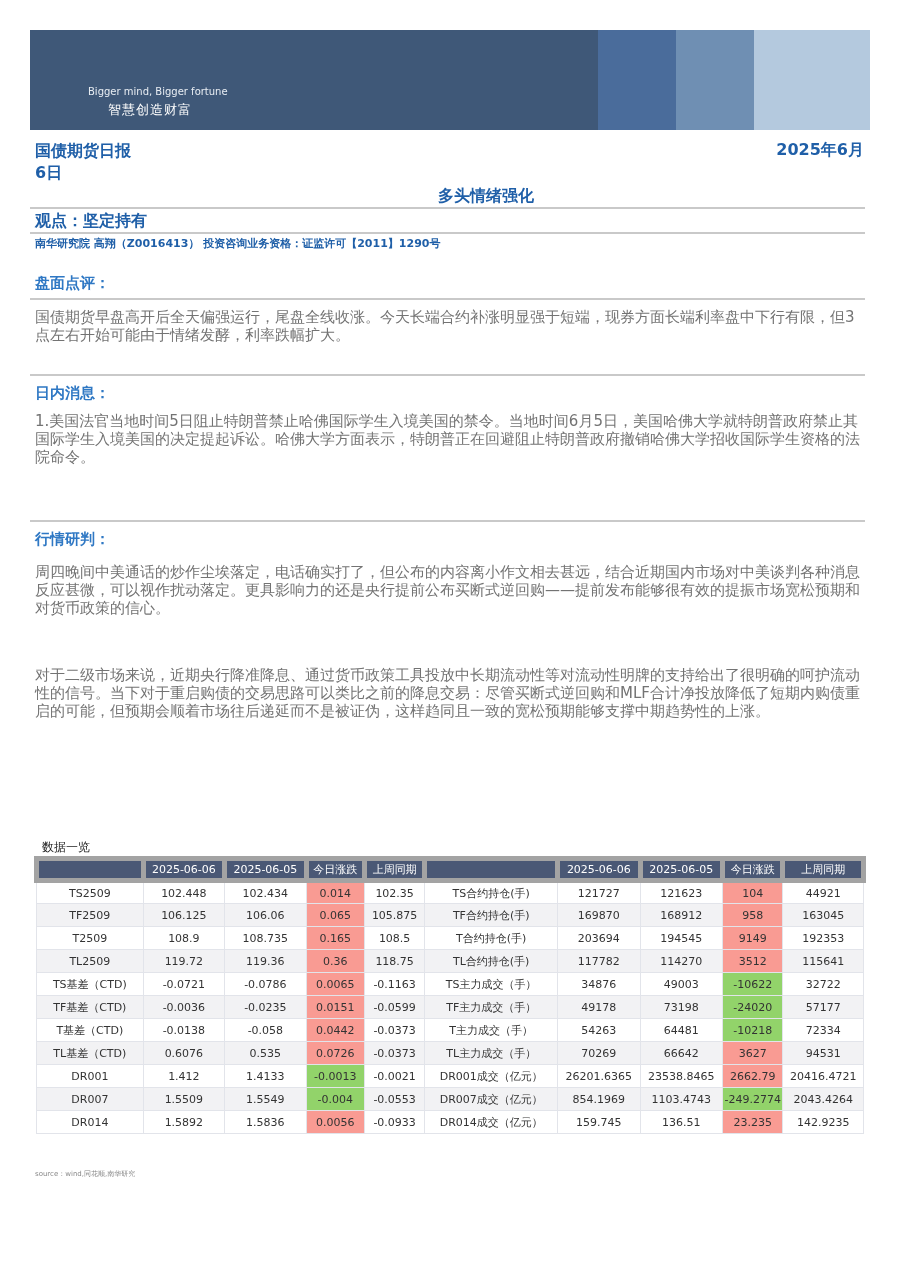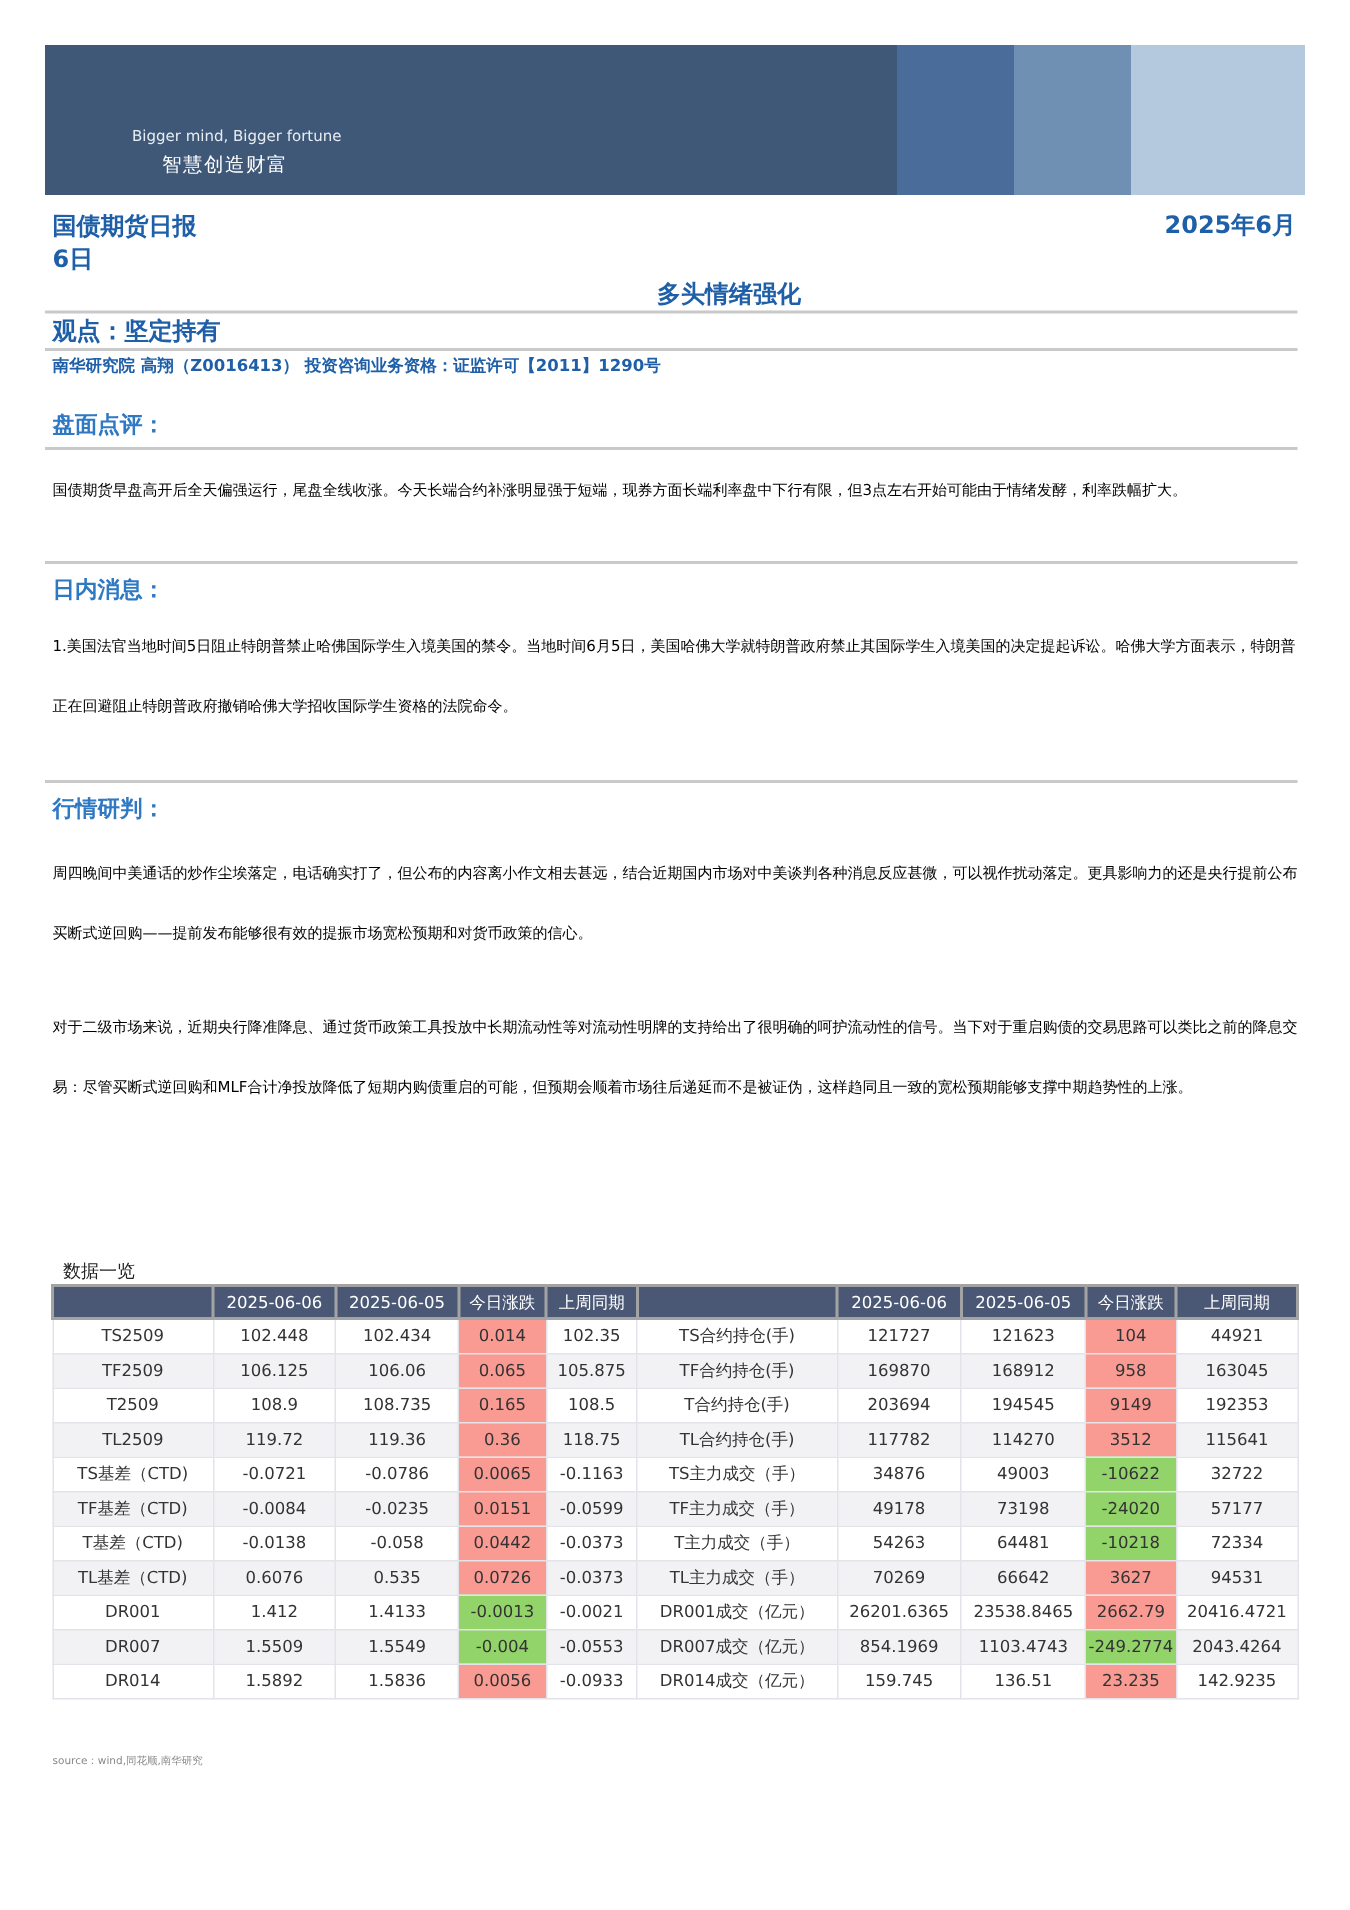--- a/index.html
+++ b/index.html
@@ -22,26 +22,26 @@
 
     
     .report-title { position: absolute; left: 35px; top: 140px; width: 130px; color: #1f5fa8; font-size: 16px; font-weight: bold; line-height: 22px; }
     .report-date { position: absolute; right: 36px; top: 140px; color: #1f5fa8; font-size: 16px; font-weight: bold; }
     .headline { position: absolute; left: 0; width: 900px; top: 186px; text-align: center; color: #1f5fa8; font-size: 16px; font-weight: bold; margin-left: 36px; }
     .hr { position: absolute; left: 30px; width: 835px; height: 2px; background: #c9c9c9; }
     .view { position: absolute; left: 35px; top: 211px; color: #1f5fa8; font-size: 16px; font-weight: bold; }
     .author { position: absolute; left: 35px; top: 236px; color: #1f5fa8; font-size: 11px; font-weight: bold; }
 
     .section-title { position: absolute; left: 35px; color: #2f78c4; font-size: 15px; font-weight: bold; }
-    .para { position: absolute; left: 35px; width: 832px; font-size: 10px; line-height: 40px; color: #000000; }
+    .para { position: absolute; left: 35px; width: 832px; font-size: 15px; line-height: 18px; color: #737373; }
 
     
     .table-caption { position: absolute; left: 42px; top: 839px; font-size: 12px; color: #222; }
     table.data { position: absolute; left: 34px; top: 856px; width: 832px; border-collapse: collapse; font-size: 11px; color: #333; }
-    table.data th { background: #4a5875; color: #ffffff; font-weight: normal; height: 22px; border: 2px solid #a3a3a3; text-align: center; }
+    table.data th { background: #4a5875; color: #ffffff; font-weight: normal; height: 22px; border: 5px solid #a3a3a3; text-align: center; }
     table.data td { height: 23px; text-align: center; border: 1px solid #e2e4ea; }
     table.data tr:nth-child(even) td { background: #f2f2f4; }
     table.data tr:nth-child(odd) td { background: #ffffff; }
     table.data td.up { background: #f99b93 !important; }
     table.data td.down { background: #92d36a !important; }
     .source { position: absolute; left: 35px; top: 1169px; font-size: 7px; color: #888; }
   </style>
 </head>
 <body>
 
@@ -163,21 +163,21 @@
         <td class="up">0.0065</td>
         <td>-0.1163</td>
         <td>TS主力成交（手）</td>
         <td>34876</td>
         <td>49003</td>
         <td class="down">-10622</td>
         <td>32722</td>
       </tr>
       <tr>
         <td>TF基差（CTD)</td>
-        <td>-0.0084</td>
+        <td>-0.0036</td>
         <td>-0.0235</td>
         <td class="up">0.0151</td>
         <td>-0.0599</td>
         <td>TF主力成交（手）</td>
         <td>49178</td>
         <td>73198</td>
         <td class="down">-24020</td>
         <td>57177</td>
       </tr>
       <tr>

